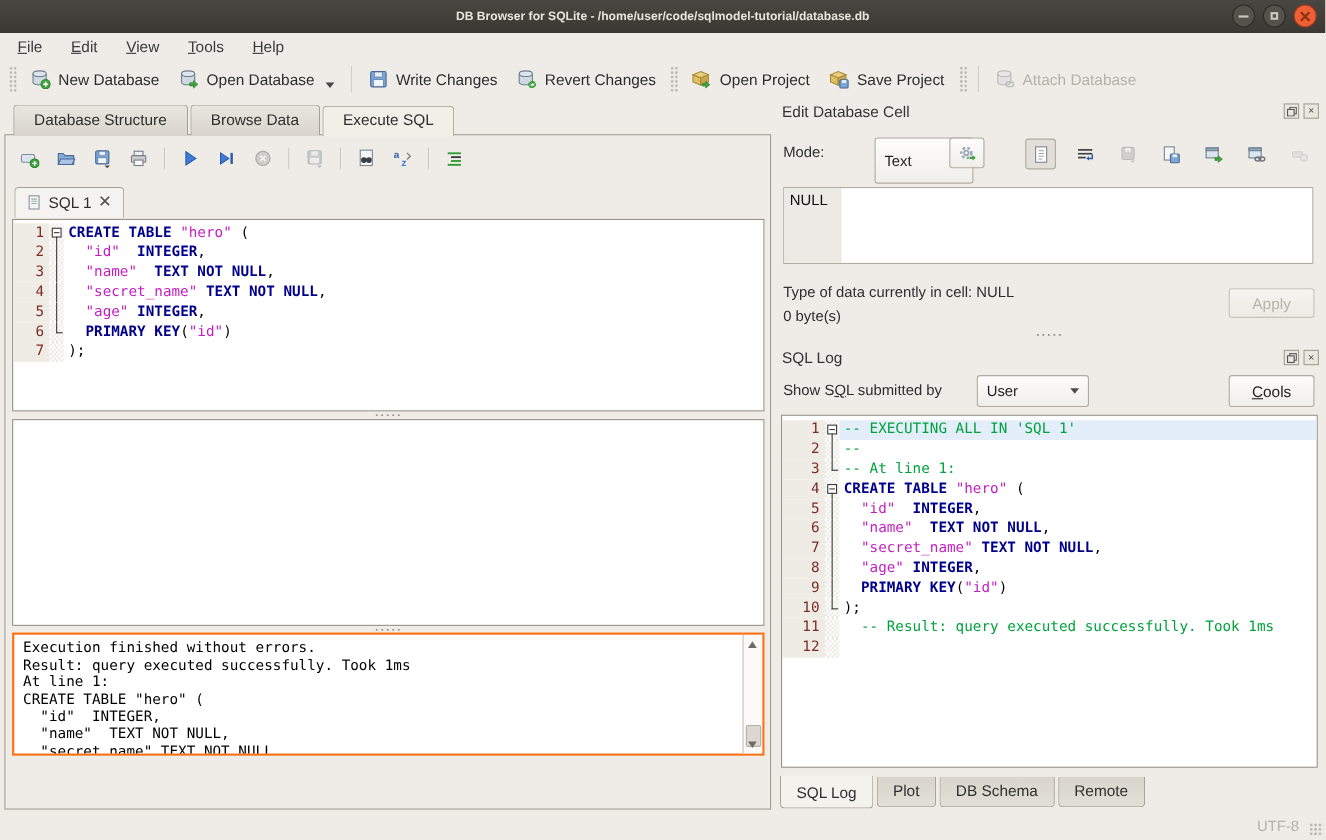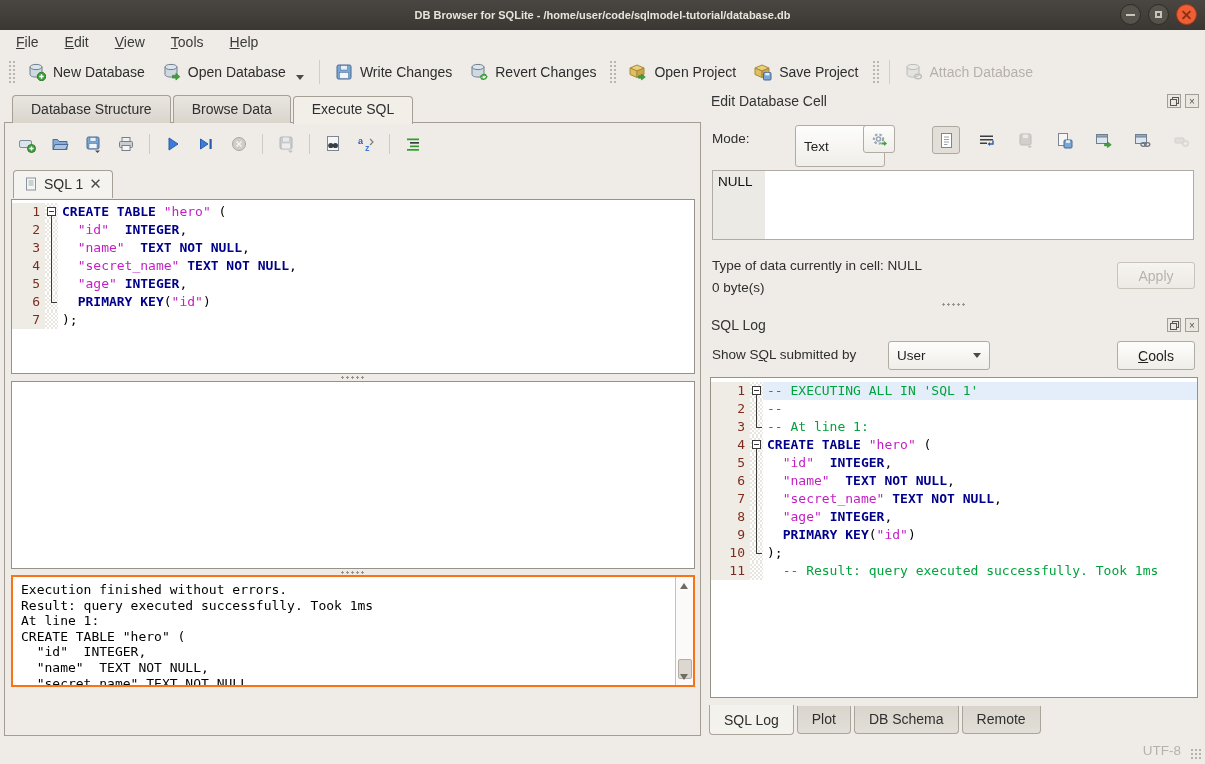--- a/index.html
+++ b/index.html
@@ -615,20 +615,25 @@
             <i class="stem-t"></i>
             <i class="hbar"></i>
           </span>
           <span class="codetxt"><span class="tk-pl">);</span></span>
         </div>
         <div class="cl">
           <span class="ln lnw">11</span>
           <span class="fold"></span>
           <span class="codetxt"><span class="tk-pl">  </span><span class="tk-cm">-- Result: query executed successfully. Took 1ms</span></span>
         </div>
+        <div class="cl">
+          <span class="ln lnw">12</span>
+          <span class="fold"></span>
+          <span class="codetxt"></span>
+        </div>
       </div>
 
     <div class="bottom-tabs">
       <div class="btab active">SQL Log</div>
       <div class="btab">Plot</div>
       <div class="btab">DB Schema</div>
       <div class="btab">Remote</div>
     </div>
   </div>
 

